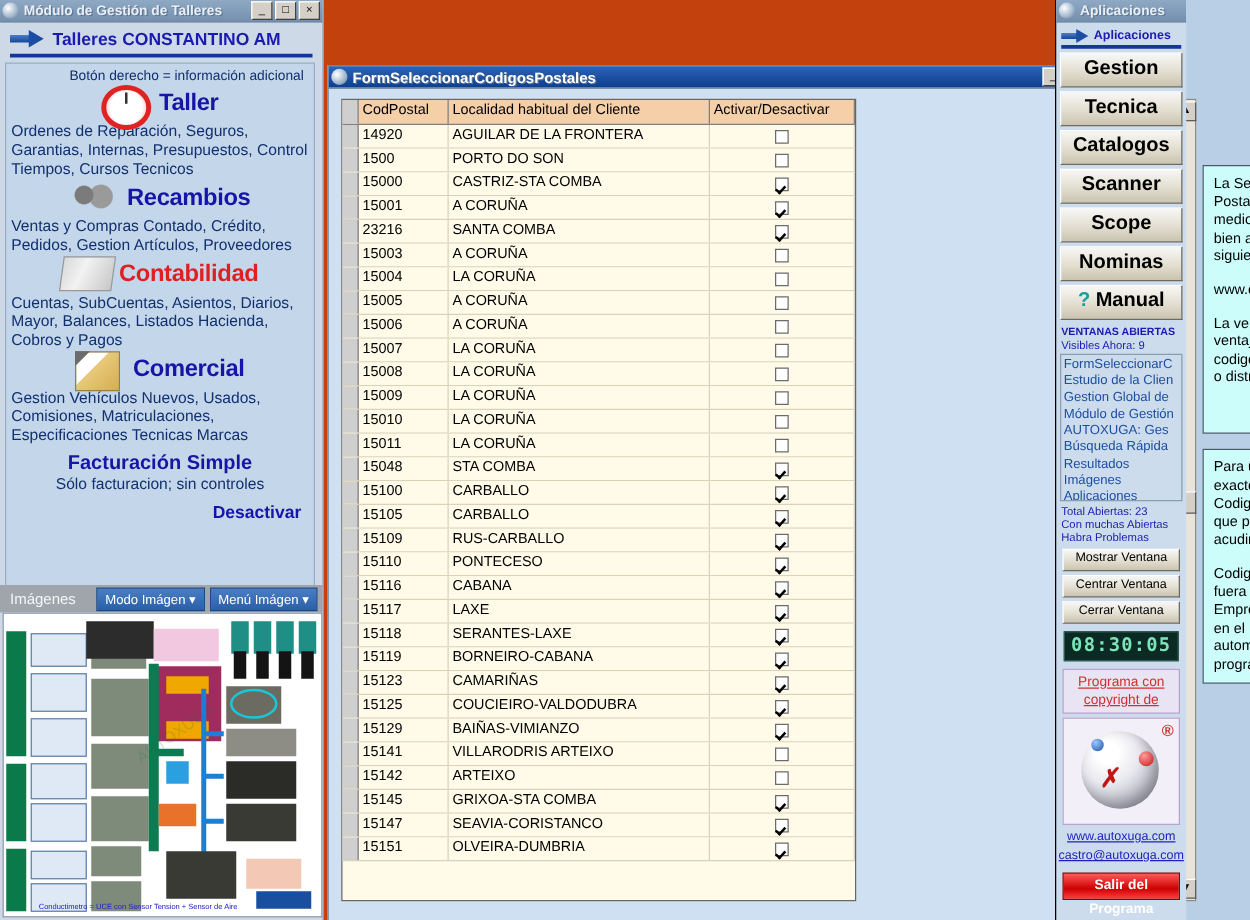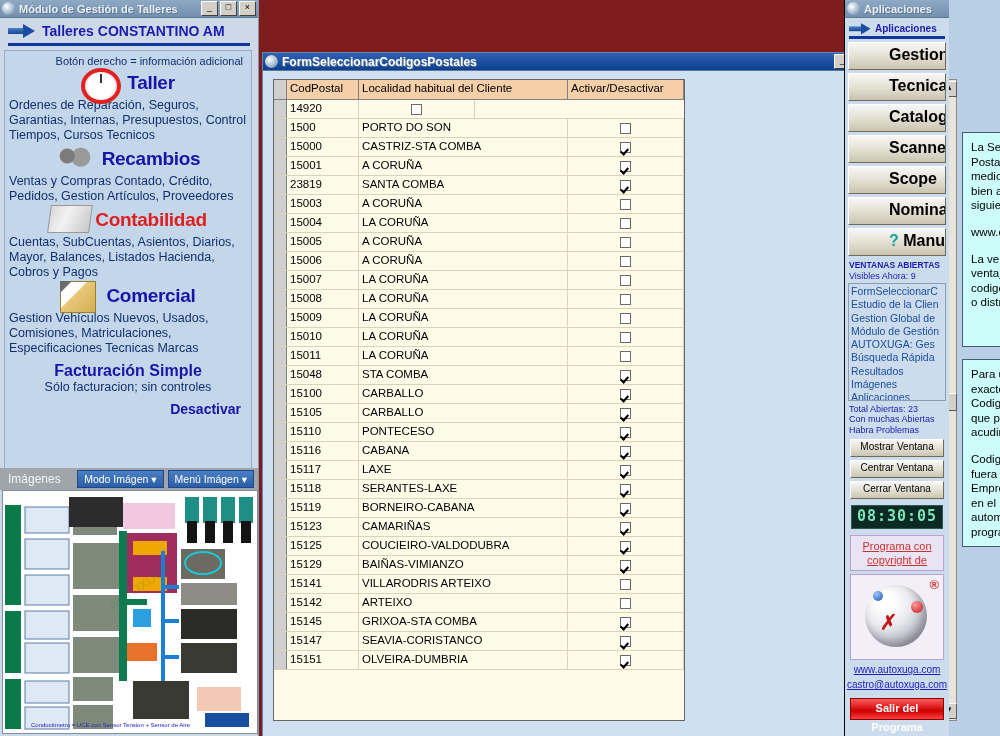--- a/index.html
+++ b/index.html
@@ -2,21 +2,21 @@
 <html><head>
 <meta charset="utf-8">
 <style>
   html,body{margin:0;padding:0;}
   body{
     width:1000px;height:736px;overflow:hidden;
     font-family:"Liberation Sans",sans-serif;
     background:#b9cfe6;
     font-size:11px;
   }
-  .screen{position:relative;width:944px;height:736px;background:#7f1d1d;}
+  .screen{position:relative;width:944px;height:736px;background:#c2410c;}
 
   
   #left-window{position:absolute;left:0;top:0;width:258px;height:736px;
     background:#ced9e8;border-right:1px solid #7f95ad;}
   .titlebar{height:17px;background:linear-gradient(#8fa9c4,#7390ae);
     display:flex;align-items:center;padding:0 2px;border-bottom:1px solid #5d7692;}
   .titlebar .tbicon{width:13px;height:13px;border-radius:50%;
     background:radial-gradient(circle at 35% 35%,#ffffff,#9fb4cb 60%,#5f7890);
     margin-right:4px;flex:0 0 auto;}
   .titlebar .tbtitle{flex:1;color:#e9eef5;font-size:11px;font-weight:bold;
@@ -124,21 +124,21 @@
   #right-window{position:absolute;left:844px;top:0;width:104px;height:736px;
     background:#cddcec;border-left:1px solid #000000;overflow:hidden;}
   #right-window .titlebar{background:linear-gradient(#8fa9c4,#7390ae);}
   .rw-head{display:flex;align-items:center;gap:4px;padding:4px 2px 1px 4px;}
   .rw-head .arrow-icon{width:22px;height:12px;transform:scale(.8);transform-origin:left center;}
   .rw-title{color:#1b1bb0;font-weight:bold;font-size:10px;}
   .rw-rule{height:3px;background:#12379c;margin:1px 4px 2px 4px;}
   .appbtn{margin:3px 3px;height:26px;line-height:24px;font-weight:bold;font-size:16px;
     background:linear-gradient(#f7f7f5,#e2ded0 55%,#cac4b0);
     border:1px solid #fff;border-right-color:#6e6a5c;border-bottom-color:#6e6a5c;
-    color:#000;white-space:nowrap;overflow:hidden;padding-left:40px;}
+    color:#000;text-align:center;white-space:nowrap;overflow:hidden;}
   .appbtn .q{color:#15a0a0;}
   .ventanas-hd{color:#1b1bb0;font-weight:bold;font-size:8.5px;margin:4px 0 0 4px;}
   .vis-now{color:#1b1bb0;font-size:9px;margin:1px 0 2px 4px;}
   .winlist{margin:0 3px;background:#cddcec;border:1px solid #8a9db2;height:118px;
     overflow:hidden;padding:1px 2px;box-sizing:border-box;}
   .winlist div{color:#1b4fa0;font-size:10.5px;line-height:13.3px;white-space:nowrap;}
   .total-open{color:#1b1bb0;font-size:9px;margin:3px 0 0 4px;}
   .warn{color:#1b1bb0;font-size:9px;margin-left:4px;line-height:11px;}
   .smallbtn{margin:3px 5px;height:16px;line-height:14px;font-size:10px;
     background:linear-gradient(#f7f7f5,#e2ded0 55%,#cac4b0);
@@ -328,20 +328,21 @@
       <div class="grid-head">
         <div class="gh c0"></div>
         <div class="gh c1">CodPostal</div>
         <div class="gh c2">Localidad habitual del Cliente</div>
         <div class="gh c3">Activar/Desactivar</div>
       </div>
       <div id="grid-body">
           <div class="grow">
             <div class="gd c0"></div>
             <div class="gd c1">14920</div>
+            <div class="gd c2"><span>AGUILAR DE LA FRONTERA</span></div>
             <div class="gd c3 cbcell">
               <div class="cb"></div>
             </div>
           </div>
           <div class="grow">
             <div class="gd c0"></div>
             <div class="gd c1">1500</div>
             <div class="gd c2"><span>PORTO DO SON</span></div>
             <div class="gd c3 cbcell">
               <div class="cb"></div>
@@ -358,21 +359,21 @@
           <div class="grow">
             <div class="gd c0"></div>
             <div class="gd c1">15001</div>
             <div class="gd c2"><span>A CORUÑA</span></div>
             <div class="gd c3 cbcell">
               <div class="cb on"></div>
             </div>
           </div>
           <div class="grow">
             <div class="gd c0"></div>
-            <div class="gd c1">23819</div>
+            <div class="gd c1">23216</div>
             <div class="gd c2"><span>SANTA COMBA</span></div>
             <div class="gd c3 cbcell">
               <div class="cb on"></div>
             </div>
           </div>
           <div class="grow">
             <div class="gd c0"></div>
             <div class="gd c1">15003</div>
             <div class="gd c2"><span>A CORUÑA</span></div>
             <div class="gd c3 cbcell">
@@ -456,20 +457,28 @@
             <div class="gd c1">15100</div>
             <div class="gd c2"><span>CARBALLO</span></div>
             <div class="gd c3 cbcell">
               <div class="cb on"></div>
             </div>
           </div>
           <div class="grow">
             <div class="gd c0"></div>
             <div class="gd c1">15105</div>
             <div class="gd c2"><span>CARBALLO</span></div>
+            <div class="gd c3 cbcell">
+              <div class="cb on"></div>
+            </div>
+          </div>
+          <div class="grow">
+            <div class="gd c0"></div>
+            <div class="gd c1">15109</div>
+            <div class="gd c2"><span>RUS-CARBALLO</span></div>
             <div class="gd c3 cbcell">
               <div class="cb on"></div>
             </div>
           </div>
           <div class="grow">
             <div class="gd c0"></div>
             <div class="gd c1">15110</div>
             <div class="gd c2"><span>PONTECESO</span></div>
             <div class="gd c3 cbcell">
               <div class="cb on"></div>

